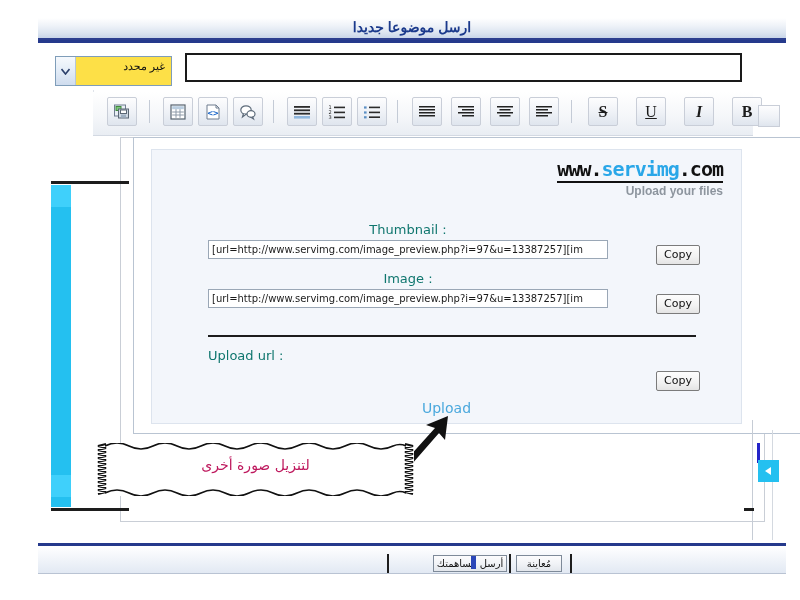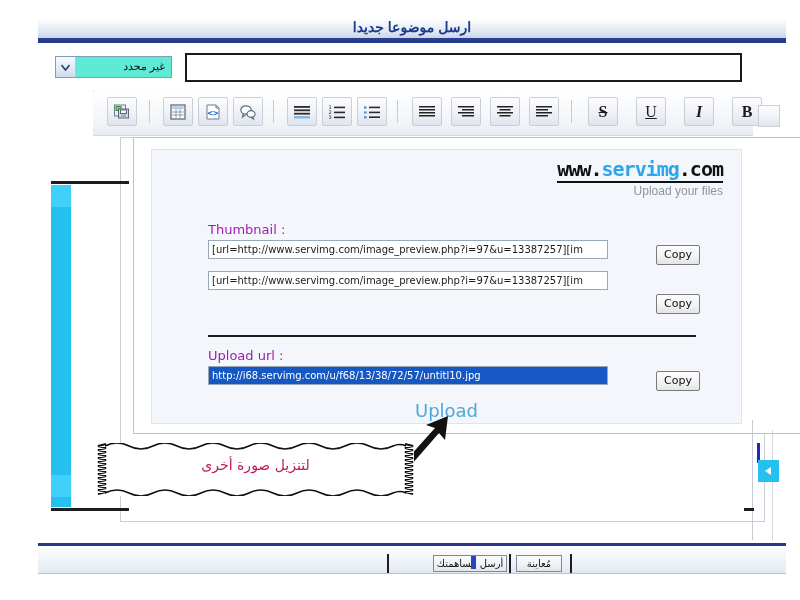--- a/index.html
+++ b/index.html
@@ -43,23 +43,23 @@
   
   .subject-row {
     position: absolute;
     left: 55px; top: 53px;
     width: 690px; height: 30px;
     background: #ffffff;
   }
   .subject-select {
     position: absolute;
     left: 0; top: 3px;
-    width: 117px; height: 22px;
+    width: 117px; height: 30px;
     border: 1px solid #7f9db9;
-    background: #5eead4;
+    background: #fde047;
     box-sizing: border-box;
     direction: rtl;
   }
   .subject-select .sel-text {
     position: absolute;
     right: 6px; top: 3px;
     font-size: 11px;
     color: #111111;
     direction: rtl;
   }
@@ -147,28 +147,30 @@
     display: inline-block;
     line-height: 22px;
     padding-bottom: 1px;
   }
   .logo-www, .logo-com { color: #111111; }
   .logo-name { color: #2aa7e8; }
   .logo-tag {
     font-size: 12px;
     color: #8d959e;
     margin-top: 1px;
+    font-weight: bold;
   }
 
   .field-block { position: absolute; left: 56px; }
   .field-label {
     font-size: 13px;
-    color: #a21caf;
+    color: #0f766e;
     margin-bottom: 3px;
     font-family: "DejaVu Sans", sans-serif;
+    text-align: center;
   }
   .field-input {
     width: 400px; height: 19px;
     border: 1px solid #9aa7b6;
     background: #ffffff;
     box-sizing: border-box;
     font-size: 10px;
     font-family: "DejaVu Sans", sans-serif;
     color: #1a1a1a;
     padding: 2px 3px;
@@ -197,21 +199,21 @@
   .divider-rule {
     position: absolute;
     left: 56px; top: 185px;
     width: 488px; height: 2px;
     background: #1c1c1c;
   }
   .upload-link {
     position: absolute;
     left: 0; right: 0; top: 250px;
     text-align: center;
-    font-size: 18px;
+    font-size: 14px;
     color: #4aa8dd;
     font-family: "DejaVu Sans", sans-serif;
   }
 
   
   .doc-white {
     position: absolute;
     left: 120px; top: 137px;
     width: 645px; height: 385px;
     border: 1px solid #c9ced6;
@@ -536,29 +538,29 @@
         <div class="logo-tag">Upload your files</div>
       </div>
 
       <div class="field-block" style="top:72px;">
         <div class="field-label">Thumbnail :</div>
         <div class="field-input">[url=http://www.servimg.com/image_preview.php?i=97&amp;u=13387257][im</div>
       </div>
       <div class="copy-btn" style="left:504px; top:95px;">Copy</div>
 
       <div class="field-block" style="top:121px;">
+        <div class="field-label">Image :</div>
         <div class="field-input">[url=http://www.servimg.com/image_preview.php?i=97&amp;u=13387257][im</div>
       </div>
       <div class="copy-btn" style="left:504px; top:144px;">Copy</div>
 
       <div class="divider-rule"></div>
 
       <div class="field-block" style="top:198px;">
         <div class="field-label">Upload url :</div>
-        <div class="field-input selected">http://i68.servimg.com/u/f68/13/38/72/57/untitl10.jpg</div>
       </div>
       <div class="copy-btn" style="left:504px; top:221px;">Copy</div>
 
       <div class="upload-link">Upload</div>
     </div>
   </div>
 
   <div class="arrow-anno">
     <svg width="70" height="60" viewBox="0 0 70 60">
       <path d="M4 56 L40 16 L31 13 L53 4 L50 28 L44 21 L10 60 Z" fill="#111111"></path>

